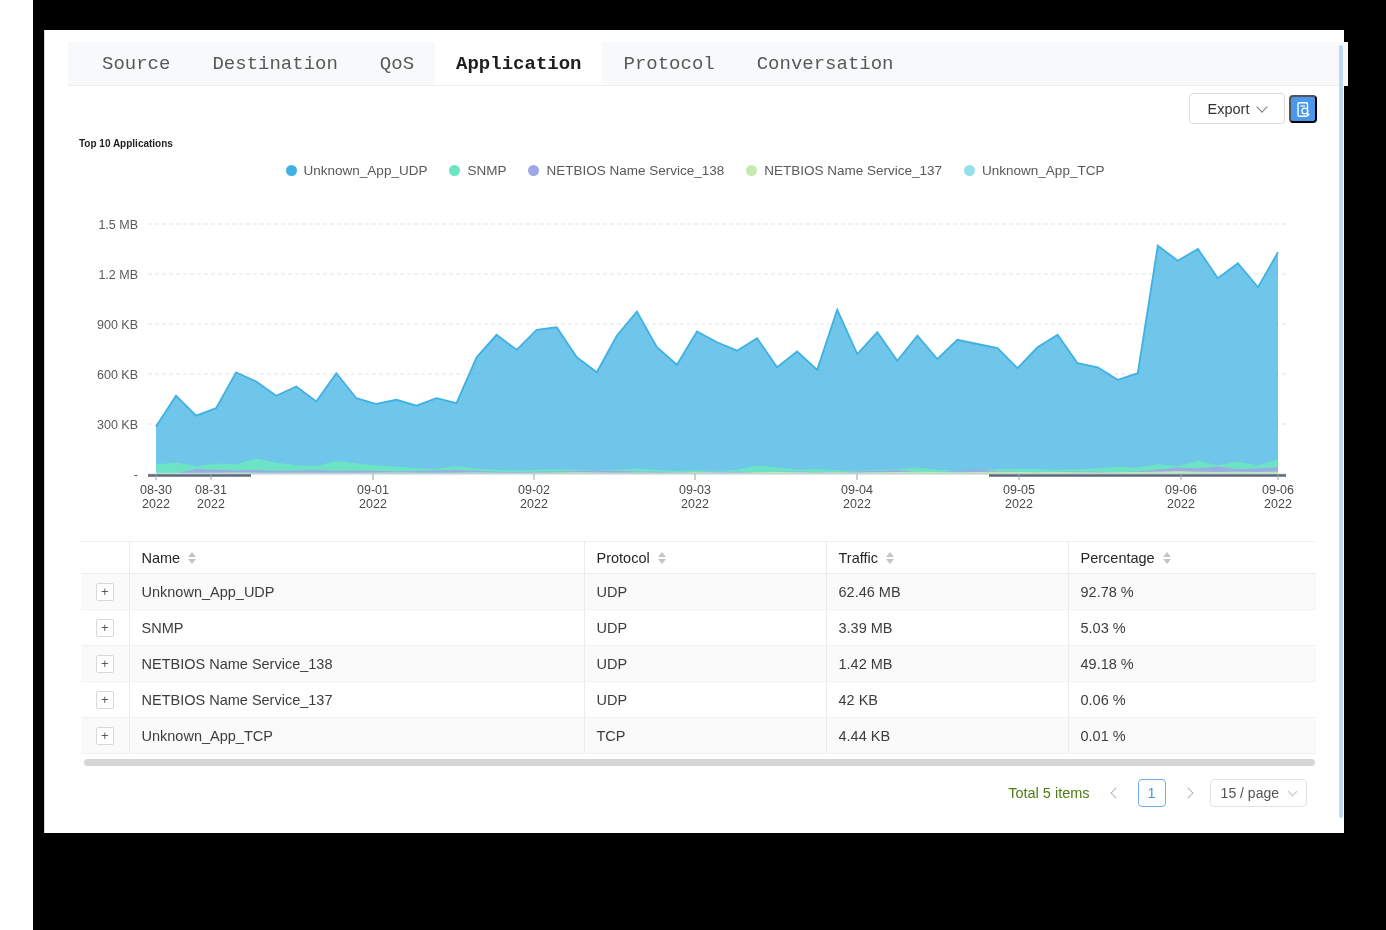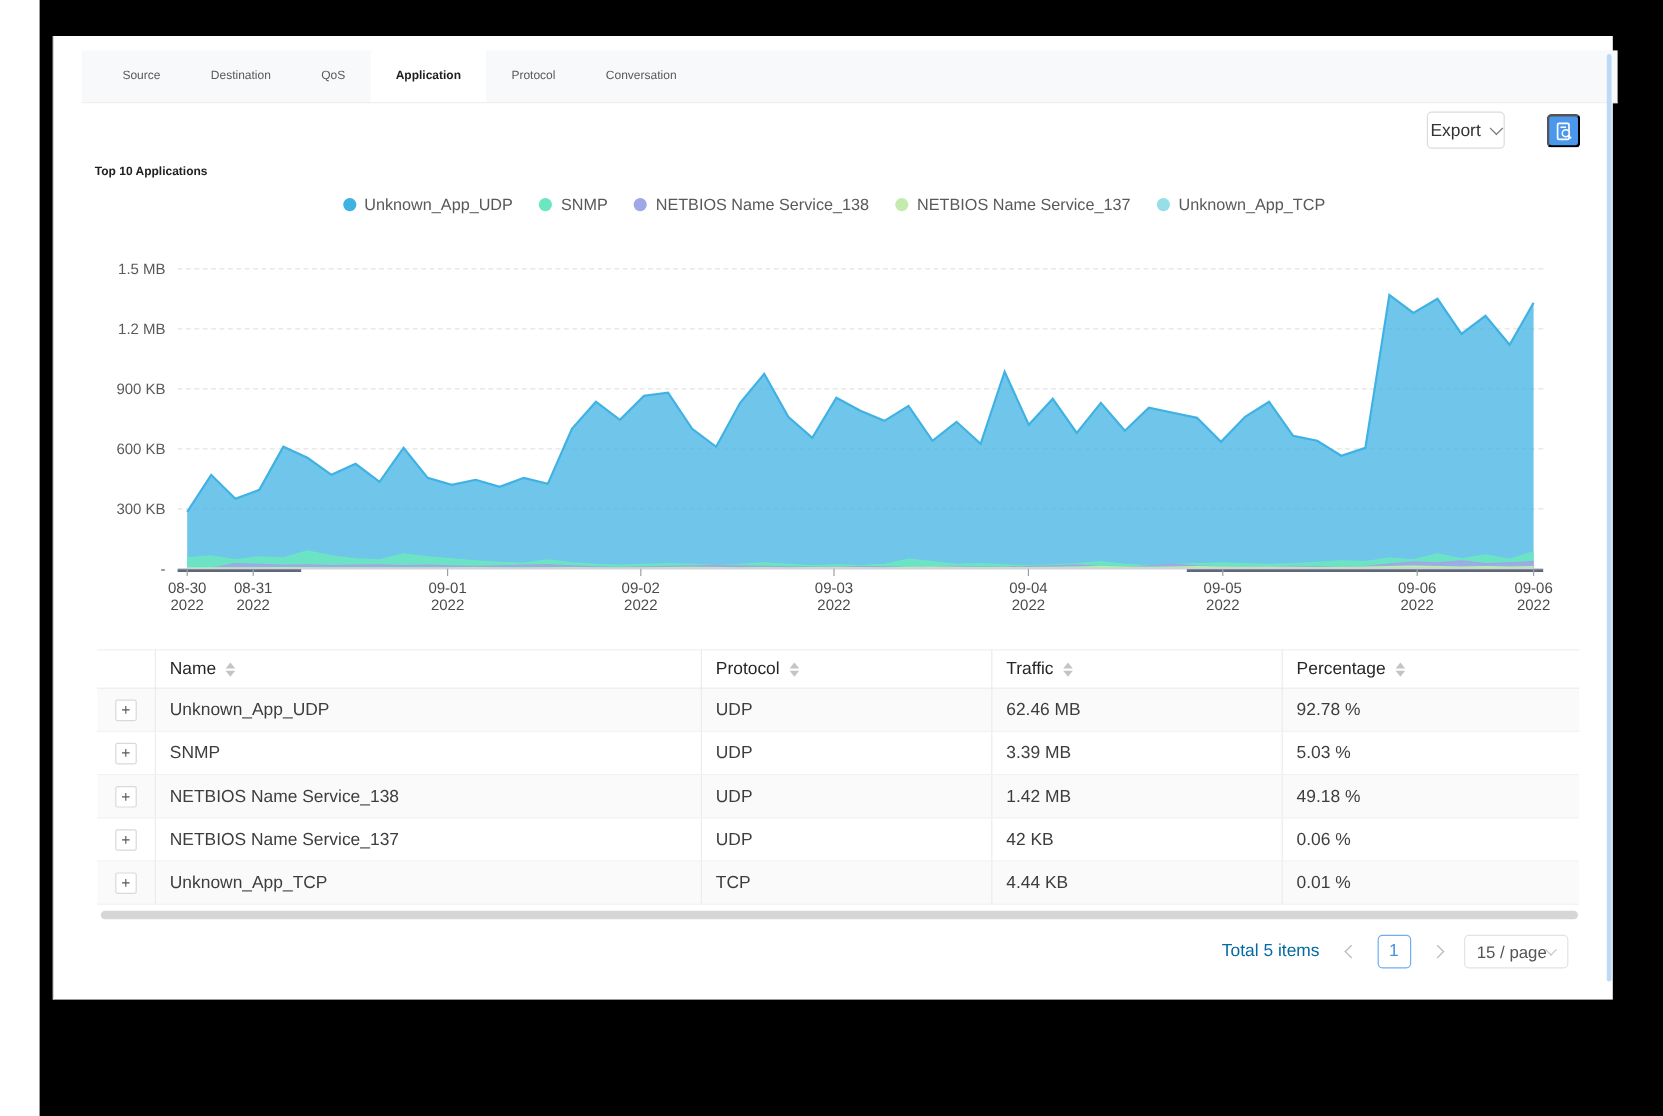--- a/index.html
+++ b/index.html
@@ -5,25 +5,25 @@
   * { box-sizing: border-box; margin: 0; padding: 0; }
   html,body { width:1386px; height:930px; background:#000; overflow:hidden;
               font-family:"Liberation Sans", sans-serif; }
   .left-strip { position:absolute; left:0; top:0; width:33px; height:930px; background:#fff; }
   .page { position:absolute; left:44px; top:30px; width:1300px; height:803px;
           background:#fff; border-left:1px solid #d6d6d6; }
 
   
   .tabbar { position:absolute; left:23px; top:12px; width:1280px; height:44px;
             background:#f8f9fa; border-bottom:1px solid #efefef; display:flex; align-items:stretch; padding-left:13px; }
-  .tab { padding:0 21px; line-height:44px; font-size:10px; color:#595959; cursor:pointer; white-space:nowrap; }
+  .tab { padding:0 21px; line-height:44px; font-size:19px; color:#595959; cursor:pointer; white-space:nowrap;font-family:Liberation Mono, monospace; }
   .tab.active { background:#fff; color:#1f1f1f; font-weight:700;text-align:center; }
 
   
-  .export-btn { position:absolute; left:1144px; top:63px; width:65px; height:31px;
+  .export-btn { position:absolute; left:1144px; top:63px; width:96px; height:31px;
                 background:#fff; border:1px solid #dcdcdc; border-radius:4px;
                 font-size:14.5px; color:#333; display:flex; align-items:center; justify-content:center; gap:9px; cursor:pointer; }
   .chev { width:8px; height:8px; border-right:1.6px solid #7d7d7d; border-bottom:1.6px solid #7d7d7d;
           transform:rotate(45deg); margin-top:-4px; }
   .report-btn { position:absolute; left:1244px; top:65px; width:28px; height:28px;
                 background:#4a97ec; border-radius:4px; display:flex; align-items:center; justify-content:center; cursor:pointer; }
 
   
   .chart-title { position:absolute; left:34px; top:108px; font-size:10px; font-weight:700; color:#1f1f1f; }
   .legend { position:absolute; left:0; top:133px; width:1300px; display:flex; justify-content:center; gap:22px; }
@@ -44,28 +44,28 @@
   .car-up { width:0; height:0; border-left:4px solid transparent; border-right:4px solid transparent; border-bottom:5px solid #c4c4c4; }
   .car-dn { width:0; height:0; border-left:4px solid transparent; border-right:4px solid transparent; border-top:5px solid #c4c4c4; }
   .expand-btn { width:18px; height:18px; background:#fff; border:1px solid #d9d9d9; border-radius:2px;
                 font-size:13px; line-height:15px; color:#595959; text-align:center; cursor:pointer; display:block; margin:0 auto; }
 
   .h-scrollbar { position:absolute; left:39px; top:729px; width:1231px; height:7px; background:#d6d6d6; border-radius:4px; cursor:pointer; }
   .v-scrollbar { position:absolute; right:1px; top:15px; width:4px; height:773px; background:#bcd9f5; border-radius:2px; cursor:pointer; }
 
   
   .pager { position:absolute; top:748px; right:37px; display:flex; align-items:center; gap:10px; height:30px; }
-  .pager-total { font-size:14.5px; color:#0369a1; margin-right:4px; }
+  .pager-total { font-size:14.5px; color:#4d7c0f; margin-right:4px; }
   .pg-arrow { width:24px; height:28px; display:flex; align-items:center; justify-content:center; cursor:pointer; }
   .chev-l { width:8px; height:8px; border-left:1.6px solid #b9b9b9; border-bottom:1.6px solid #b9b9b9; transform:rotate(45deg); }
   .chev-r { width:8px; height:8px; border-right:1.6px solid #b9b9b9; border-top:1.6px solid #b9b9b9; transform:rotate(45deg); }
   .pg-num { width:28px; height:28px; border:1px solid #6fadf4; border-radius:4px; color:#4a90e2;
             font-size:14.5px; display:flex; align-items:center; justify-content:center; background:#fff; cursor:pointer; }
   .pg-size { height:28px; border:1px solid #e3e3e3; border-radius:4px; background:#fff; color:#555;
-             font-size:14px; display:flex; align-items:center; padding:0 10px; cursor:pointer; }
+             font-size:14px; display:flex; align-items:center; gap:10px; padding:0 10px; cursor:pointer; }
   .chev-sm { width:7px; height:7px; border-right:1.4px solid #c3c3c3; border-bottom:1.4px solid #c3c3c3; transform:rotate(45deg); margin-top:-3px; }
 </style>
 </head>
 <body>
 
 <div class="left-strip"></div>
 
 <div class="page">
 
   <svg class="chart" width="1300" height="500" viewBox="0 0 1300 500">

